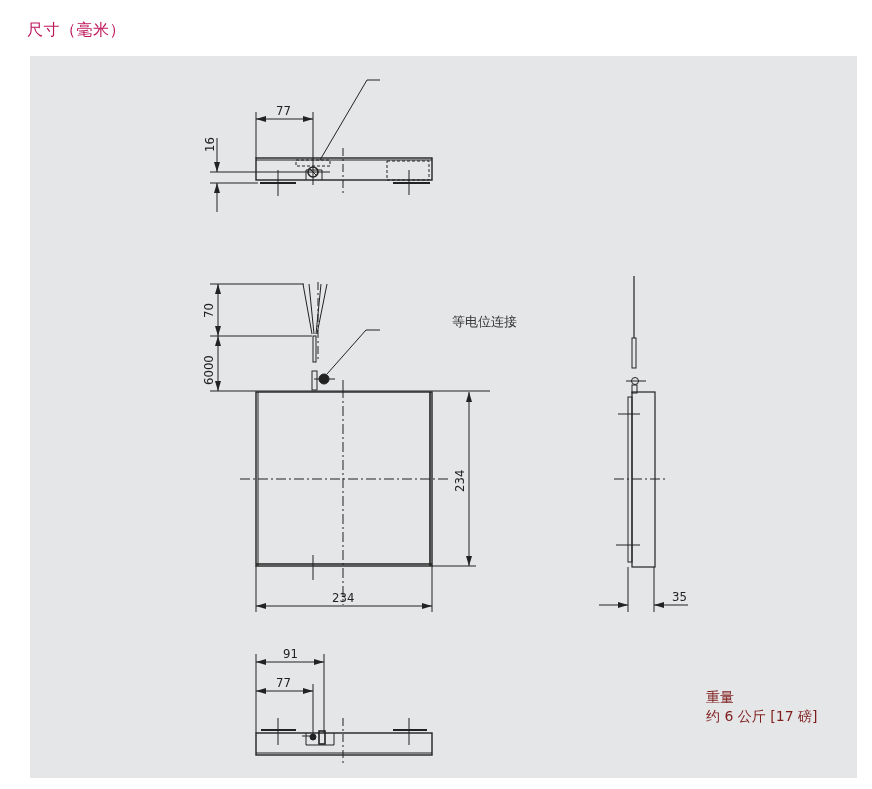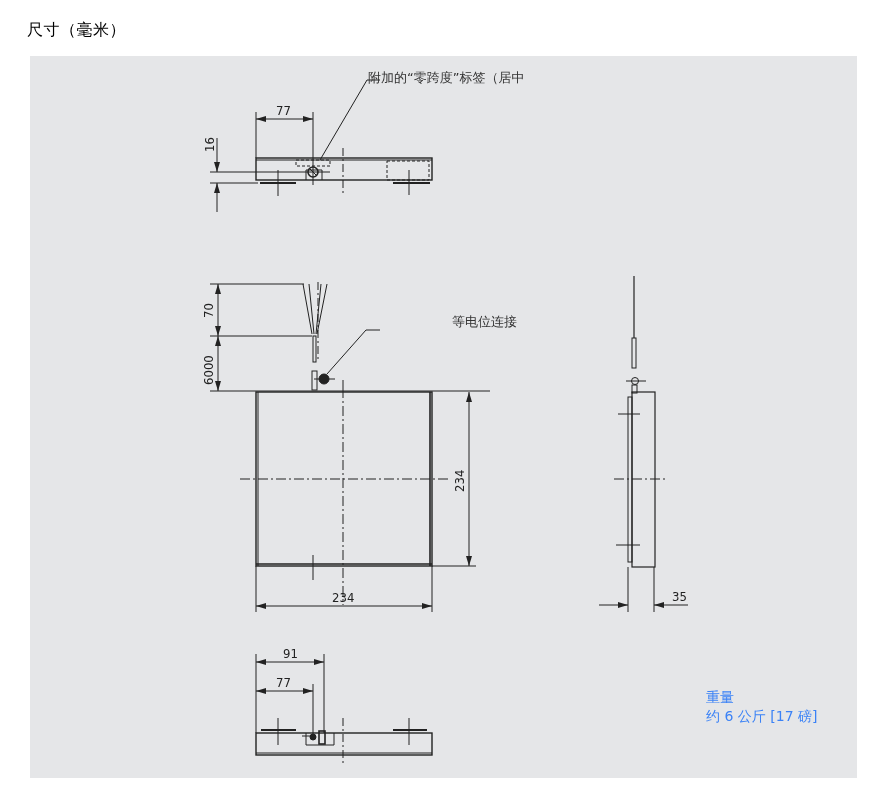--- a/index.html
+++ b/index.html
@@ -1,24 +1,24 @@
 <!DOCTYPE html>
 <html><head>
   <meta charset="utf-8">
   <style>
     html, body { margin: 0; padding: 0; background: #ffffff; }
     body { width: 872px; height: 789px; position: relative; overflow: hidden;
            font-family: "DejaVu Sans", "Liberation Sans", sans-serif; }
-    .page-title { position: absolute; left: 27px; top: 20px; font-size: 16px; color: #000000; letter-spacing: 0.5px; }
+    .page-title { position: absolute; left: 27px; top: 20px; font-size: 16px; color: #be185d; letter-spacing: 0.5px; }
     .panel { position: absolute; left: 30px; top: 56px; width: 827px; height: 722px; background: #e5e6e8; }
     .drawing { position: absolute; left: 0; top: 0; }
     .callout { position: absolute; font-size: 13px; color: #333333; line-height: 16px; }
     .callout-zero { left: 368px; top: 70px; width: 210px; }
     .callout-equi { left: 452px; top: 314px; }
-    .weight { position: absolute; left: 706px; top: 688px; font-size: 14px; color: #3b82f6; line-height: 19px; }
+    .weight { position: absolute; left: 706px; top: 688px; font-size: 14px; color: #7f1d1d; line-height: 19px; }
     .weight .label { font-weight: normal; }
     .dim { font-family: "DejaVu Sans Condensed", "DejaVu Sans", sans-serif; font-size: 13px; fill: #222222; }
   </style>
 </head>
 <body>
 
 <div class="page-title">尺寸（毫米）</div>
 
 <div class="panel"></div>
 
@@ -145,21 +145,20 @@
     <line x1="256" y1="662" x2="324" y2="662" marker-start="url(#arr)" marker-end="url(#arr)"></line>
 
     <line x1="313" y1="684" x2="313" y2="740"></line>
     <line x1="256" y1="691" x2="313" y2="691" marker-start="url(#arr)" marker-end="url(#arr)"></line>
   </g>
   <text class="dim" x="283" y="658">91</text>
   <text class="dim" x="276" y="687">77</text>
 </svg>
 
 <div class="callout callout-zero">
-  <div>附加的“零跨度”标签（居中</div>
 </div>
 
 <div class="callout callout-equi">等电位连接</div>
 
 <div class="weight">
   <div class="label">重量</div>
   <div>约 6 公斤 [17 磅]</div>
 </div>
 
 </body></html>

